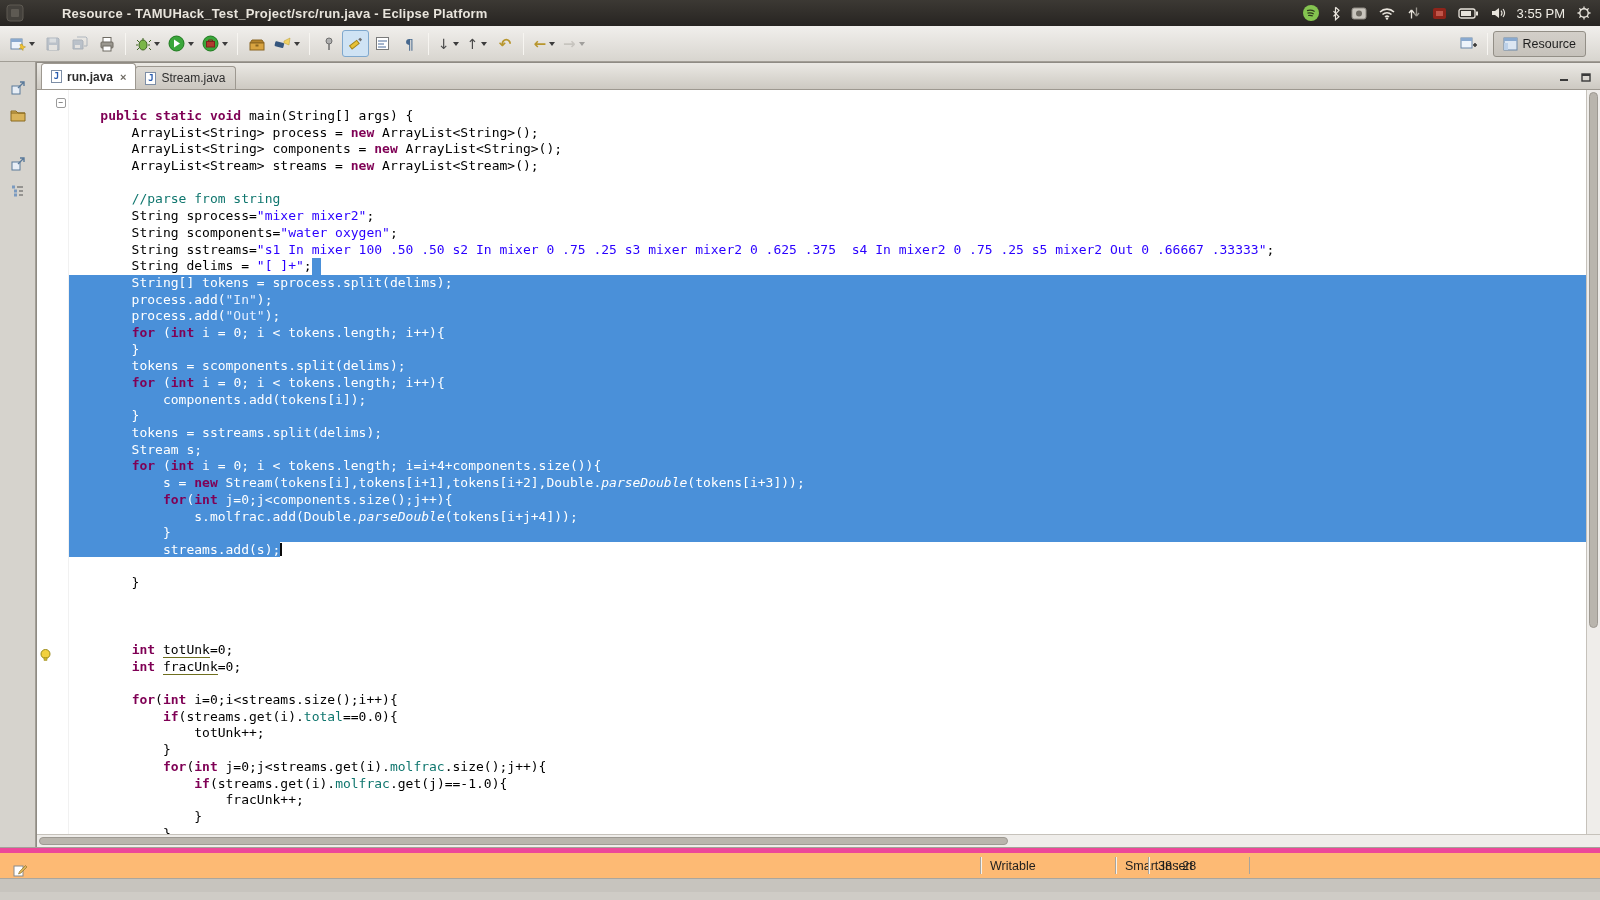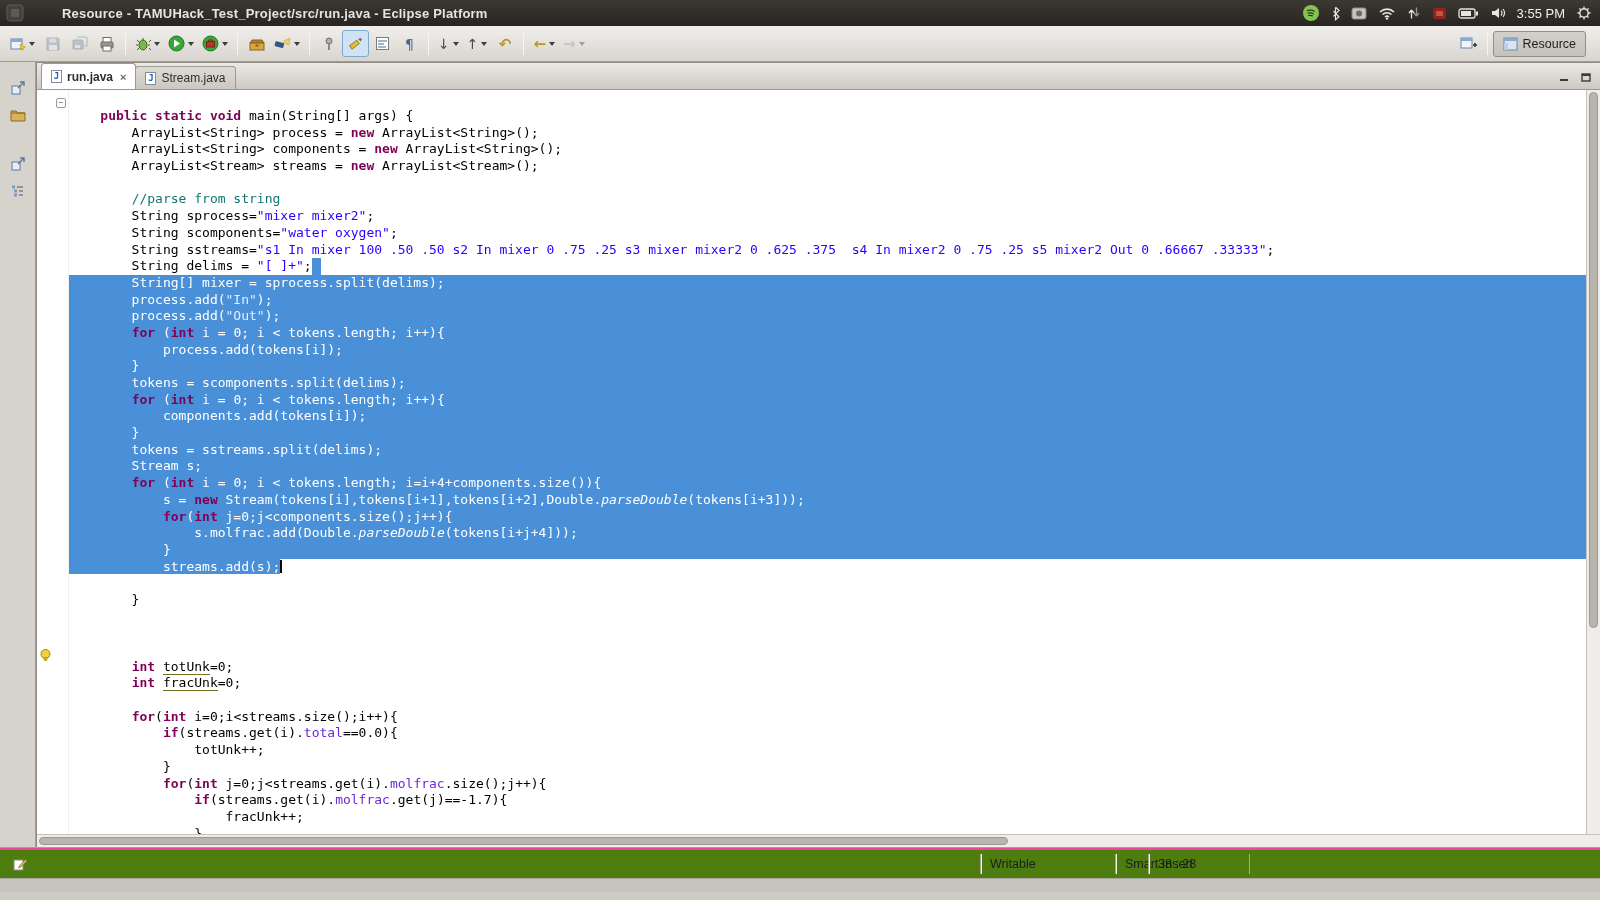--- a/index.html
+++ b/index.html
@@ -51,37 +51,37 @@
   .ruler{width:17px;background:#ffffff;position:relative;flex:none}
   .fold{width:15px;background:#ffffff;position:relative;flex:none;border-right:1px solid #f1f1f1}
   .fold-marker{position:absolute;left:2px;width:10px;height:10px;background:#fff;border:1px solid #9a9a9a;border-radius:2px;font:8px/8px "DejaVu Sans Mono",monospace;color:#555;text-align:center}
   .warn-marker{position:absolute;left:2px}
   .code{flex:1;background:#fff;overflow:hidden;padding-top:18px;position:relative;min-width:0}
   .cl{height:16.7px;line-height:16.7px;white-space:pre;font-family:"DejaVu Sans Mono",monospace;font-size:13px;color:#000}
   .cl.self{background:#4a90d9}
   .tk-k{color:#7f0055;font-weight:bold}
   .tk-s{color:#2a00ff}
   .tk-c{color:#0f766e}
-  .tk-f{color:#6d28d9}
+  .tk-f{color:#0f766e}
   .tk-m{font-style:italic}
   .tk-w{border-bottom:1px solid #6f6f1f}
   .self .tk-d,.self .tk-m,.self .tk-f,.self .tk-w{color:#fff}
   .self .tk-s{color:#e4eeff}
   .seltext{background:#4a90d9}
   .seltext .tk-d{color:#fff}
   .selblock{display:inline-block;width:9px;height:16.7px;background:#4a90d9;vertical-align:top}
   .caret{display:inline-block;width:2px;height:13px;background:#0a0a0a;vertical-align:-2px}
 
   .vscroll{width:14px;background:#efedea;border-left:1px solid #c6c2bb;position:relative;flex:none}
   .vthumb{position:absolute;left:2px;right:2px;top:2px;height:72%;background:#b9b5ad;border:1px solid #9d9992;border-radius:6px}
   .hscroll{height:13px;background:#efedea;border-top:1px solid #c6c2bb;position:relative;flex:none}
   .hthumb{position:absolute;top:2px;bottom:2px;left:2px;width:62%;background:#b9b5ad;border:1px solid #9d9992;border-radius:6px}
 
   
-  .status{height:30px;background:#4d7c0f;border-top:2px solid #ec4899;box-shadow:0 -1px 0 #a5a199;position:relative;display:flex;align-items:center;flex:none}
+  .status{height:30px;background:#fdba74;border-top:5px solid #ec4899;box-shadow:0 -1px 0 #a5a199;position:relative;display:flex;align-items:flex-end;flex:none}
   .status-lefticon{margin-left:12px}
   .scell{position:absolute;top:4px;bottom:4px;display:flex;align-items:center;padding-left:9px;font-size:12.5px;color:#1e1e1e;border-left:1px solid #a9a49c;box-shadow:inset 1px 0 0 #f4f2ee}
   .scell.c1{left:980px;width:104px}
   .scell.c2{left:1115px;width:100px}
   .scell.c3{left:1148px;width:102px;border-right:1px solid #a9a49c}
   .btrim{height:14px;background:#c7c4be;border-top:1px solid #aaa69e;flex:none}
 
   svg{display:block}
 </style>
 </head>
@@ -405,25 +405,24 @@
               <div class="cl"><span class="tk-d">    </span><span class="tk-k">public static void</span><span class="tk-d"> main(String[] args) {</span></div>
               <div class="cl"><span class="tk-d">        ArrayList&lt;String&gt; process = </span><span class="tk-k">new</span><span class="tk-d"> ArrayList&lt;String&gt;();</span></div>
               <div class="cl"><span class="tk-d">        ArrayList&lt;String&gt; components = </span><span class="tk-k">new</span><span class="tk-d"> ArrayList&lt;String&gt;();</span></div>
               <div class="cl"><span class="tk-d">        ArrayList&lt;Stream&gt; streams = </span><span class="tk-k">new</span><span class="tk-d"> ArrayList&lt;Stream&gt;();</span></div>
               <div class="cl"></div>
               <div class="cl"><span class="tk-d">        </span><span class="tk-c">//parse from string</span></div>
               <div class="cl"><span class="tk-d">        String sprocess=</span><span class="tk-s">"mixer mixer2"</span><span class="tk-d">;</span></div>
               <div class="cl"><span class="tk-d">        String scomponents=</span><span class="tk-s">"water oxygen"</span><span class="tk-d">;</span></div>
               <div class="cl"><span class="tk-d">        String sstreams=</span><span class="tk-s">"s1 In mixer 100 .50 .50 s2 In mixer 0 .75 .25 s3 mixer mixer2 0 .625 .375  s4 In mixer2 0 .75 .25 s5 mixer2 Out 0 .66667 .33333"</span><span class="tk-d">;</span></div>
               <div class="cl"><span class="tk-d">        String delims = </span><span class="tk-s">"[ ]+"</span><span class="tk-d">;</span><span class="selblock"></span></div>
-              <div class="cl self"><span class="tk-d">        String[] mixer = sprocess.split(delims);</span></div>
+              <div class="cl self"><span class="tk-d">        String[] tokens = sprocess.split(delims);</span></div>
               <div class="cl self"><span class="tk-d">        process.add(</span><span class="tk-s">"In"</span><span class="tk-d">);</span></div>
               <div class="cl self"><span class="tk-d">        process.add(</span><span class="tk-s">"Out"</span><span class="tk-d">);</span></div>
               <div class="cl self"><span class="tk-d">        </span><span class="tk-k">for</span><span class="tk-d"> (</span><span class="tk-k">int</span><span class="tk-d"> i = 0; i &lt; tokens.length; i++){</span></div>
-              <div class="cl self"><span class="tk-d">            process.add(tokens[i]);</span></div>
               <div class="cl self"><span class="tk-d">        }</span></div>
               <div class="cl self"><span class="tk-d">        tokens = scomponents.split(delims);</span></div>
               <div class="cl self"><span class="tk-d">        </span><span class="tk-k">for</span><span class="tk-d"> (</span><span class="tk-k">int</span><span class="tk-d"> i = 0; i &lt; tokens.length; i++){</span></div>
               <div class="cl self"><span class="tk-d">            components.add(tokens[i]);</span></div>
               <div class="cl self"><span class="tk-d">        }</span></div>
               <div class="cl self"><span class="tk-d">        tokens = sstreams.split(delims);</span></div>
               <div class="cl self"><span class="tk-d">        Stream s;</span></div>
               <div class="cl self"><span class="tk-d">        </span><span class="tk-k">for</span><span class="tk-d"> (</span><span class="tk-k">int</span><span class="tk-d"> i = 0; i &lt; tokens.length; i=i+4+components.size()){</span></div>
               <div class="cl self"><span class="tk-d">            s = </span><span class="tk-k">new</span><span class="tk-d"> Stream(tokens[i],tokens[i+1],tokens[i+2],Double.</span><span class="tk-m">parseDouble</span><span class="tk-d">(tokens[i+3]));</span></div>
               <div class="cl self"><span class="tk-d">            </span><span class="tk-k">for</span><span class="tk-d">(</span><span class="tk-k">int</span><span class="tk-d"> j=0;j&lt;components.size();j++){</span></div>
@@ -436,21 +435,21 @@
               <div class="cl"></div>
               <div class="cl"></div>
               <div class="cl"><span class="tk-d">        </span><span class="tk-k">int</span><span class="tk-d"> </span><span class="tk-w">totUnk</span><span class="tk-d">=0;</span></div>
               <div class="cl"><span class="tk-d">        </span><span class="tk-k">int</span><span class="tk-d"> </span><span class="tk-w">fracUnk</span><span class="tk-d">=0;</span></div>
               <div class="cl"></div>
               <div class="cl"><span class="tk-d">        </span><span class="tk-k">for</span><span class="tk-d">(</span><span class="tk-k">int</span><span class="tk-d"> i=0;i&lt;streams.size();i++){</span></div>
               <div class="cl"><span class="tk-d">            </span><span class="tk-k">if</span><span class="tk-d">(streams.get(i).</span><span class="tk-f">total</span><span class="tk-d">==0.0){</span></div>
               <div class="cl"><span class="tk-d">                totUnk++;</span></div>
               <div class="cl"><span class="tk-d">            }</span></div>
               <div class="cl"><span class="tk-d">            </span><span class="tk-k">for</span><span class="tk-d">(</span><span class="tk-k">int</span><span class="tk-d"> j=0;j&lt;streams.get(i).</span><span class="tk-f">molfrac</span><span class="tk-d">.size();j++){</span></div>
-              <div class="cl"><span class="tk-d">                </span><span class="tk-k">if</span><span class="tk-d">(streams.get(i).</span><span class="tk-f">molfrac</span><span class="tk-d">.get(j)==-1.7){</span></div>
+              <div class="cl"><span class="tk-d">                </span><span class="tk-k">if</span><span class="tk-d">(streams.get(i).</span><span class="tk-f">molfrac</span><span class="tk-d">.get(j)==-1.0){</span></div>
               <div class="cl"><span class="tk-d">                    fracUnk++;</span></div>
               <div class="cl"><span class="tk-d">                }</span></div>
               <div class="cl"><span class="tk-d">            }</span></div>
             </div>
         </div>
         <div class="vscroll">
           <div class="vthumb"></div>
         </div>
       </div>
 

